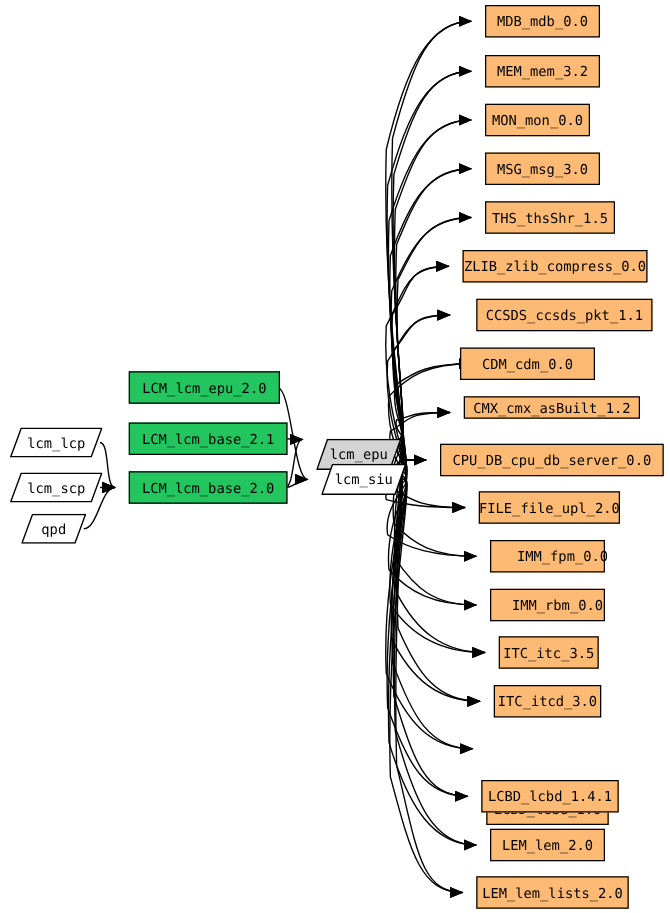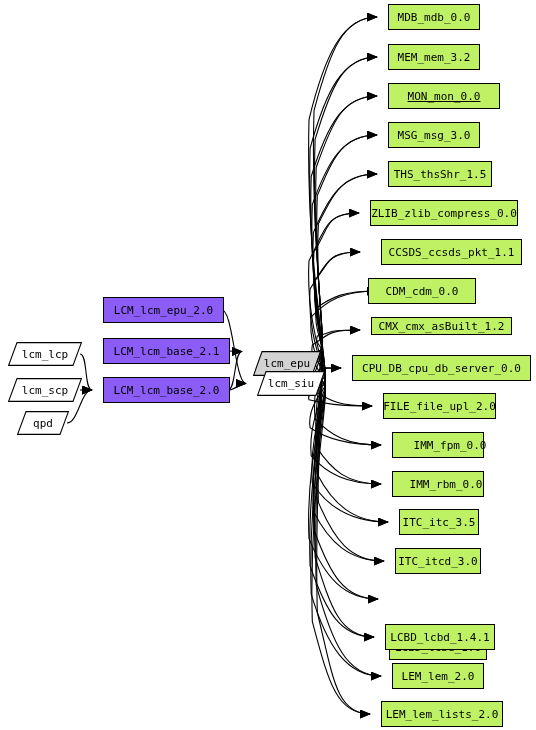--- a/index.html
+++ b/index.html
@@ -16,23 +16,23 @@
     box-sizing:border-box;
     display:flex;align-items:center;justify-content:center;
     font-size:11px;
     color:#000000;
     white-space:nowrap;
     letter-spacing:0px;
     line-height:1;
   }
   .box{
     border:1px solid #000000;
-    background:#bef264;
+    background:#fdba74;
   }
-  .box.filled{background:#8b5cf6;}
+  .box.filled{background:#22c55e;}
   .para{
     background:transparent;
     border:none;
   }
   .para .paraShape{
     position:absolute;left:0;top:0;width:100%;height:100%;
   }
   .para .paraLabel{position:relative;z-index:2;}
 </style>
 </head>
@@ -132,21 +132,21 @@
           <path d="M9,0.6 L67.4,0.6 L59,24.4 L0.6,24.4 Z" fill="#ffffff" stroke="#000000" stroke-width="1.1"></path>
         </svg>
         <span class="paraLabel">lcm_siu</span>
       </div>
       <div class="node box" style="left: 388px; top: 4px; width: 92px; height: 26px;">
         <span>MDB_mdb_0.0</span>
       </div>
       <div class="node box" style="left: 388px; top: 44px; width: 92px; height: 26px;">
         <span>MEM_mem_3.2</span>
       </div>
-      <div class="node box" style="left: 388px; top: 83px; width: 112px; height: 26px; text-decoration: underline;">
+      <div class="node box" style="left: 388px; top: 83px; width: 84px; height: 26px;">
         <span>MON_mon_0.0</span>
       </div>
       <div class="node box" style="left: 388px; top: 122px; width: 92px; height: 26px;">
         <span>MSG_msg_3.0</span>
       </div>
       <div class="node box" style="left: 388px; top: 161px; width: 104px; height: 26px;">
         <span>THS_thsShr_1.5</span>
       </div>
       <div class="node box" style="left: 370px; top: 200px; width: 148px; height: 26px;">
         <span>ZLIB_zlib_compress_0.0</span>

